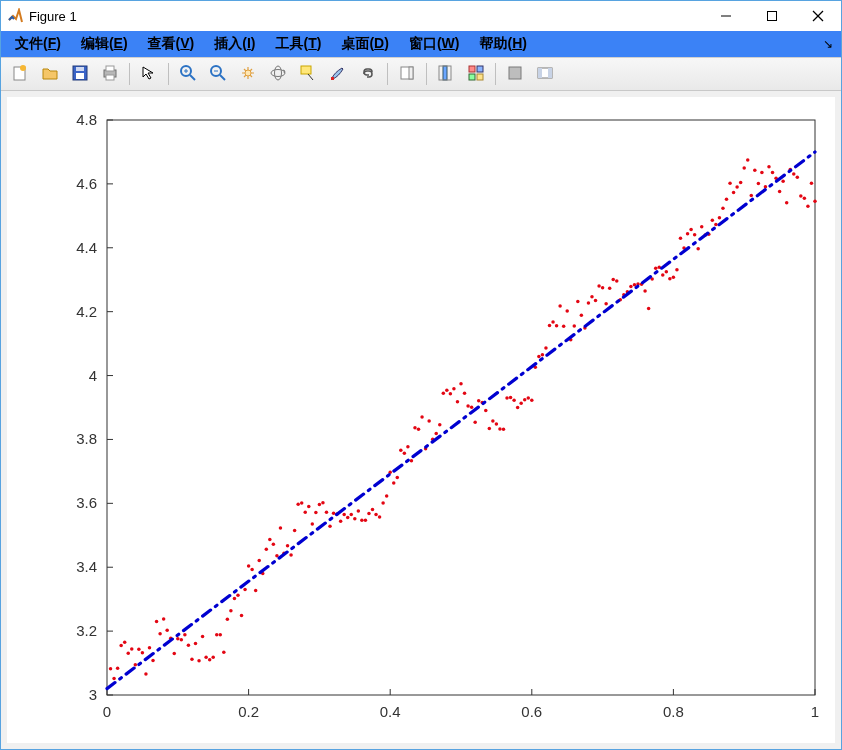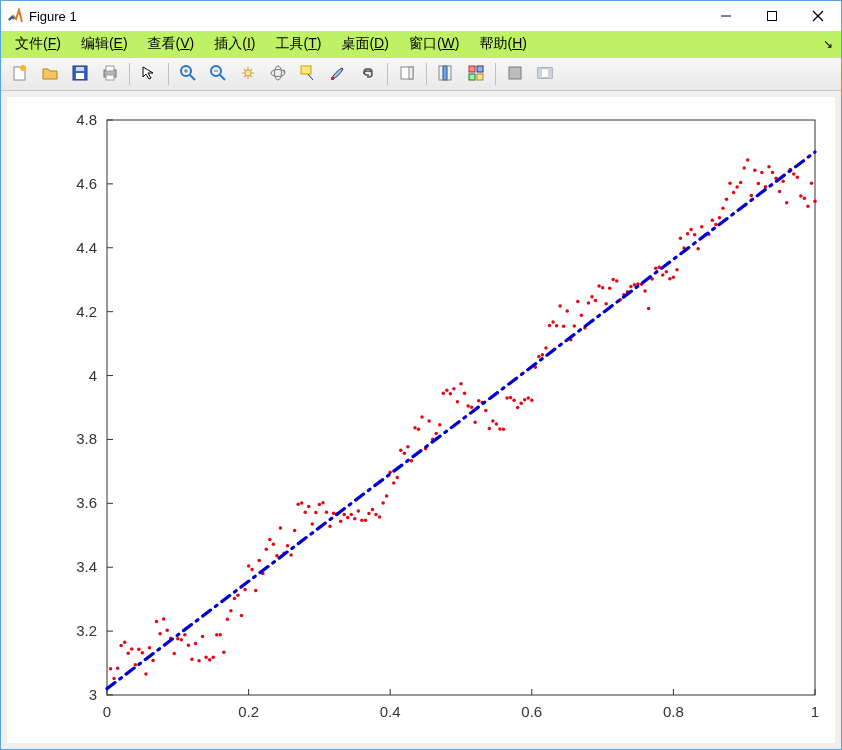--- a/index.html
+++ b/index.html
@@ -11,21 +11,21 @@
     color: #000;
     user-select: none;
   }
   .window {
     width: 842px;
     height: 750px;
     box-sizing: border-box;
     border: 1px solid #57a3e0;
     display: flex;
     flex-direction: column;
-    background: #bef264;
+    background: #3b82f6;
   }
   
   .titlebar {
     height: 30px;
     background: #fff;
     display: flex;
     align-items: center;
     padding: 0 0 0 6px;
   }
   .titlebar .app-icon {
@@ -52,20 +52,21 @@
     display: flex;
     align-items: center;
     padding: 0 6px;
     gap: 4px;
     font-size: 14px;
     position: relative;
   }
   .menubar .menu-item {
     padding: 2px 8px;
     cursor: default;
+    font-weight: bold;
   }
   .menubar .menu-arrow {
     position: absolute;
     right: 8px;
     font-size: 12px;
   }
   
   .toolbar {
     height: 32px;
     background: linear-gradient(#f7f7f7, #e9e9e9);

